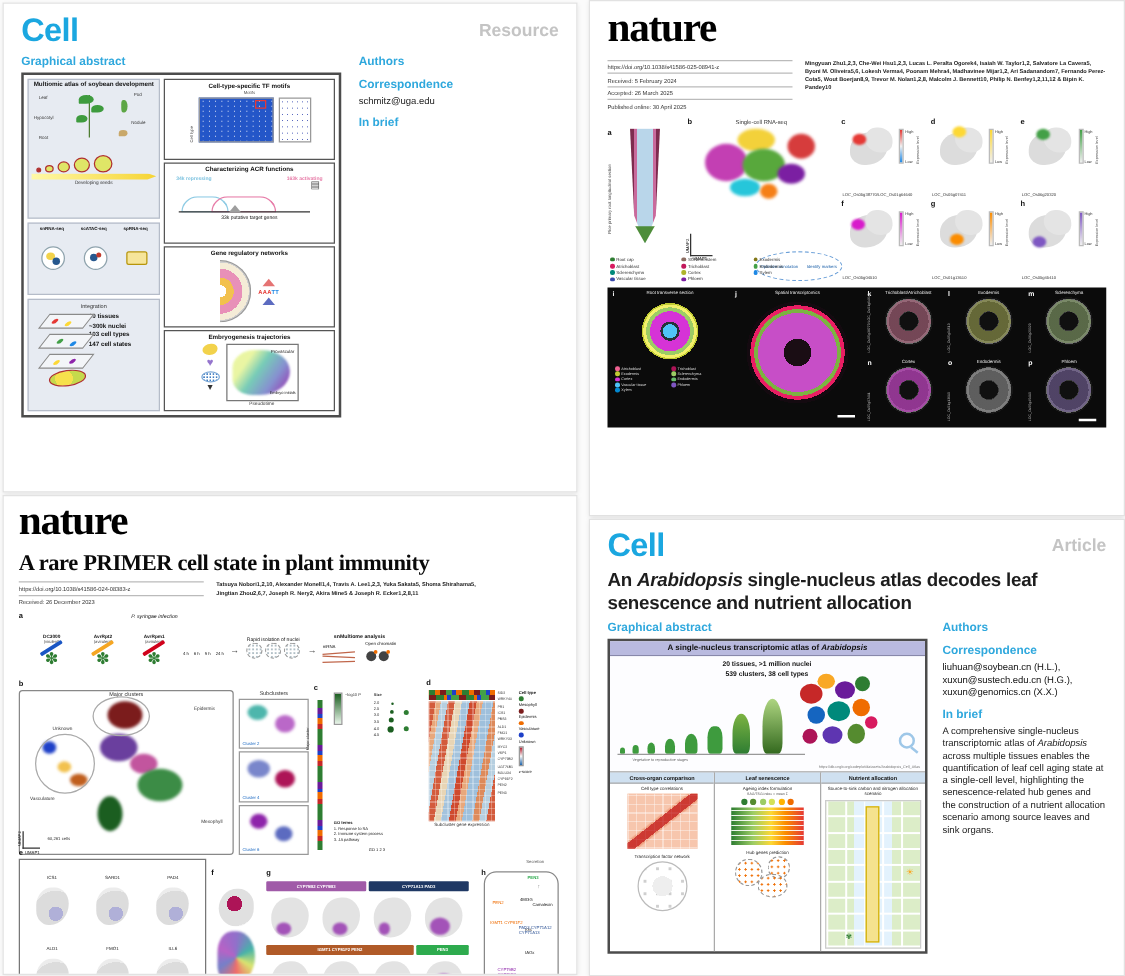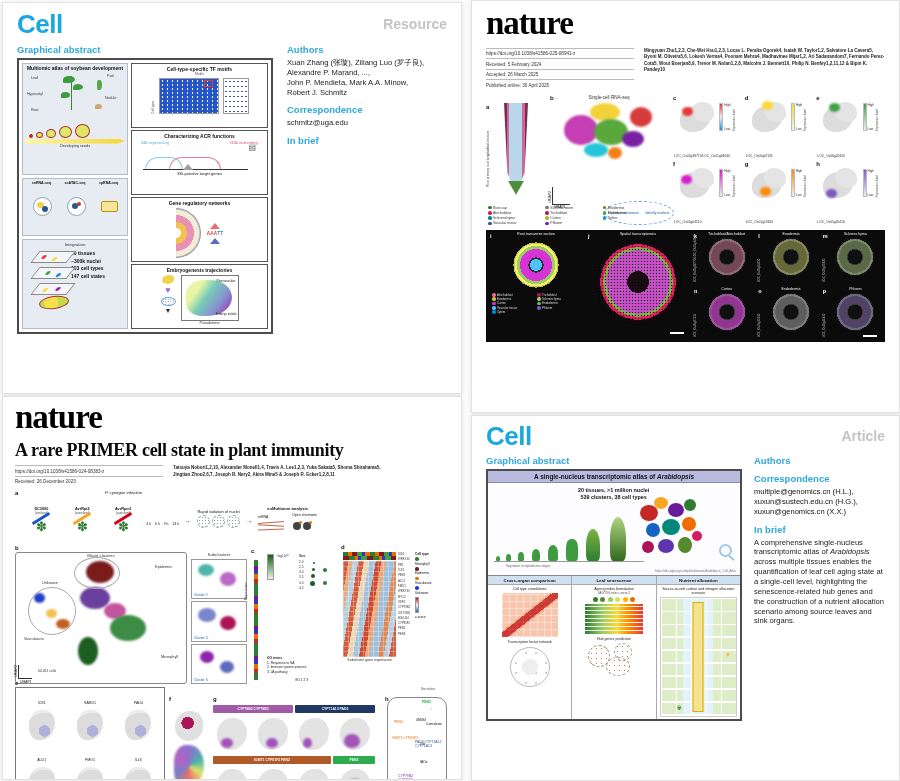--- a/index.html
+++ b/index.html
@@ -388,26 +388,20 @@
                 </div>
                 <div class="pseudo">Pseudotime</div>
               </div>
             </div>
           </div>
         </div>
       </div>
     </div>
     <div class="tl-right">
       <h2 class="blue-h">Authors</h2>
-      <div class="body-txt alines">
-            <span style="display: block;">Xuan Zhang (张璇), Ziliang Luo (罗子良),</span>
-            <span style="display: block;">Alexandre P. Marand, ...,</span>
-            <span style="display: block;">John P. Mendieta, Mark A.A. Minow,</span>
-            <span style="display: block;">Robert J. Schmitz</span>
-          </div>
       <h2 class="blue-h">Correspondence</h2>
       <div class="body-txt">schmitz@uga.edu</div>
       <h2 class="blue-h">In brief</h2>
     </div>
   </div>
 </section>
 
 <section class="paper tr">
   <div class="nature-logo">nature</div>
   <div class="nat-meta">
@@ -877,20 +871,21 @@
       </div>
     </div>
   </div>
 </section>
 
 <section class="paper br">
   <div>
     <span class="badge">Article</span>
     <div class="cell-logo">Cell</div>
   </div>
+  <h1 class="cell-title"><em>An </em><em class="it">Arabidopsis</em><em> single-nucleus atlas decodes leaf senescence and nutrient allocation</em></h1>
   <div class="br-body">
     <div class="br-left">
       <h2 class="blue-h" style="margin-top:2px">Graphical abstract</h2>
       <div class="ga2">
         <div class="ga2-head"><em>A single-nucleus transcriptomic atlas of </em><em class="it">Arabidopsis</em></div>
         <div class="ga2-top">
           <div class="ga2-stats">
             <div>20 tissues, &gt;1 million nuclei</div>
             <div>539 clusters, 38 cell types</div>
           </div>
@@ -958,21 +953,21 @@
               <span class="sprout">✾</span>
             </div>
           </div>
         </div>
       </div>
     </div>
     <div class="br-right">
       <h2 class="blue-h" style="margin-top:2px">Authors</h2>
       <h2 class="blue-h">Correspondence</h2>
       <div class="corrlines">
-            <span style="display: block;">multiple@genomics.cn (H.L.),</span>
+            <span style="display: block;">liuhuan@soybean.cn (H.L.),</span>
             <span style="display: block;">xuxun@sustech.edu.cn (H.G.),</span>
             <span style="display: block;">xuxun@genomics.cn (X.X.)</span>
           </div>
       <h2 class="blue-h">In brief</h2>
       <p class="brief2"><em>A comprehensive single-nucleus transcriptomic atlas of </em><em class="it">Arabidopsis</em><em> across multiple tissues enables the quantification of leaf cell aging state at a single-cell level, highlighting the senescence-related hub genes and the construction of a nutrient allocation scenario among source leaves and sink organs.</em></p>
     </div>
   </div>
 </section>
 
 </div>

